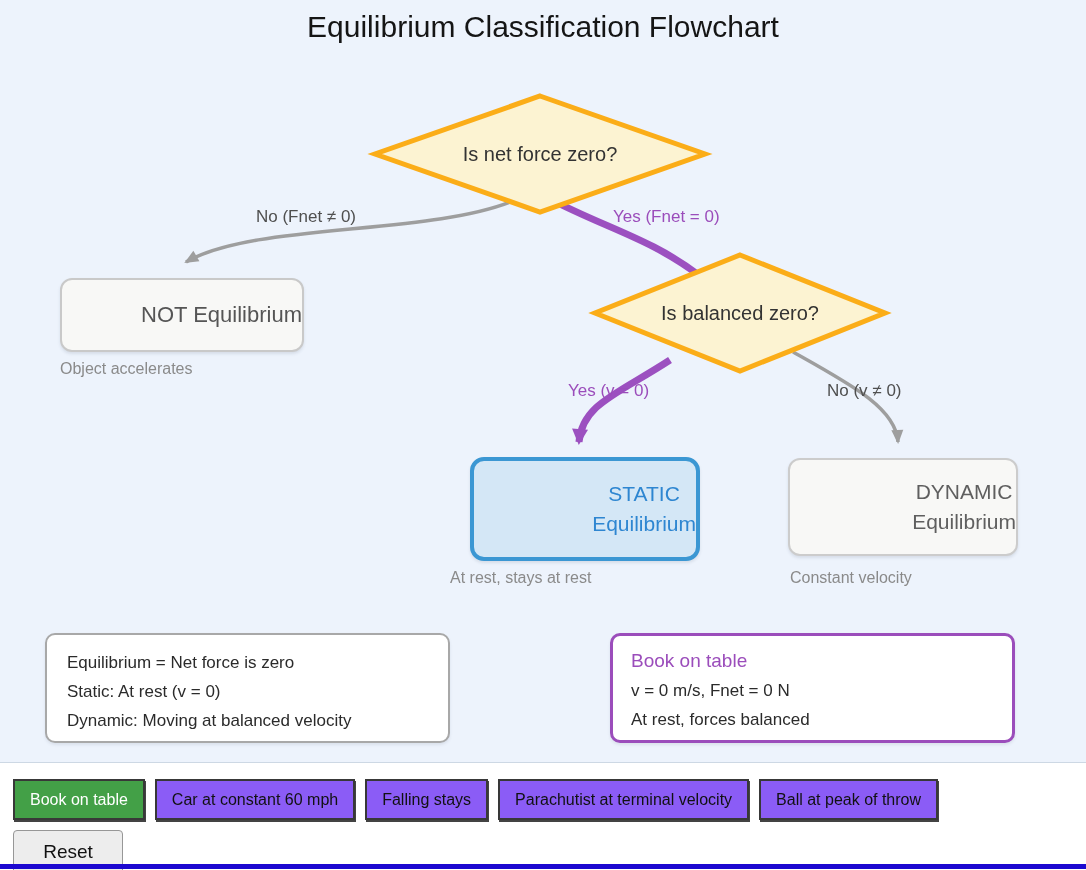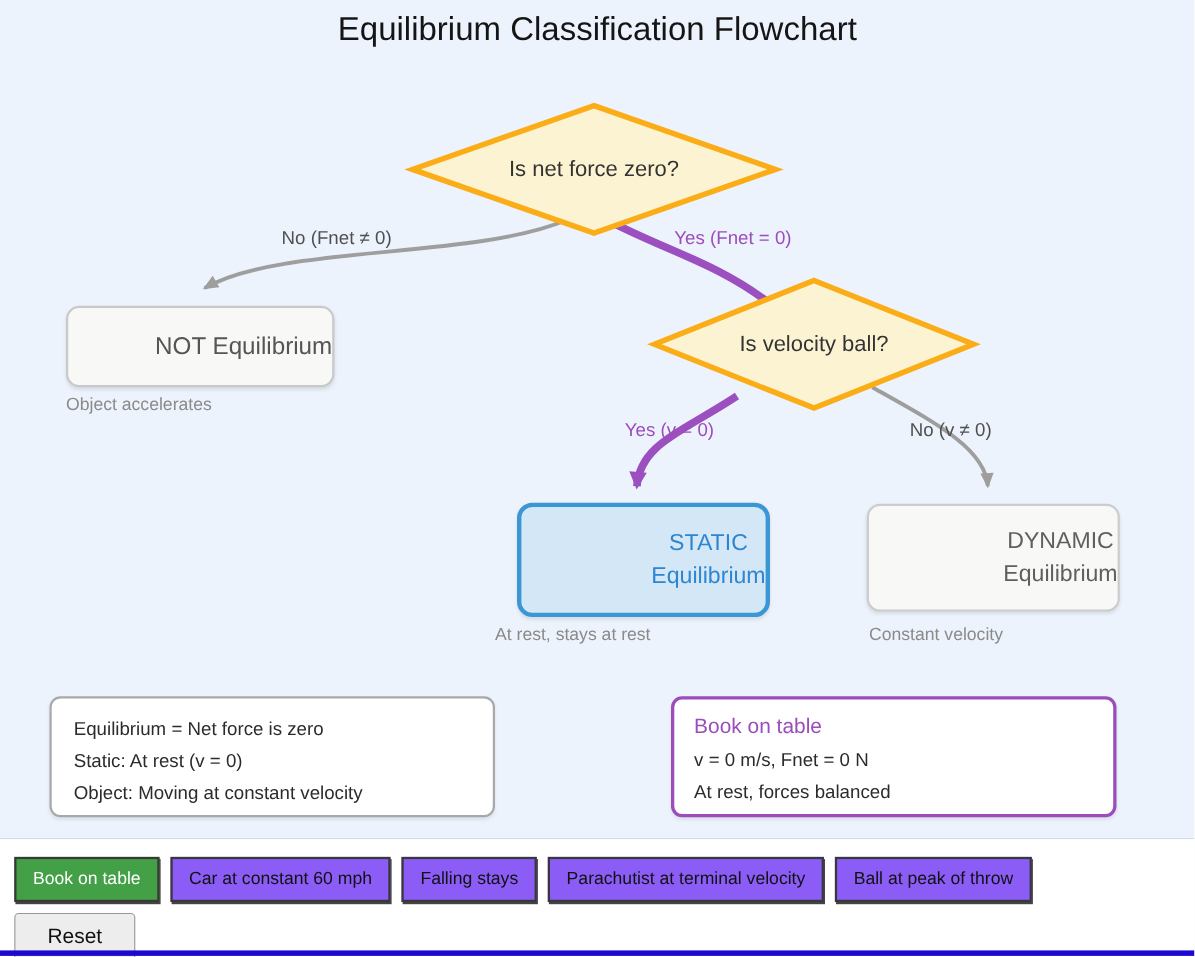--- a/index.html
+++ b/index.html
@@ -77,21 +77,21 @@
       <path d="M 515 200 C 430 236, 255 222, 186 262" fill="none" stroke="#9e9e9e" stroke-width="3.5" marker-end="url(#arrow-gray)"></path>
       <path d="M 548 198 C 605 228, 650 238, 700 276" fill="none" stroke="#9c50c0" stroke-width="7" stroke-linecap="round"></path>
       <path d="M 670 360 C 618 394, 582 404, 579 442" fill="none" stroke="#9c50c0" stroke-width="7" marker-end="url(#arrow-purple)"></path>
       <path d="M 793 352 C 850 384, 896 408, 898 442" fill="none" stroke="#9e9e9e" stroke-width="3.5" marker-end="url(#arrow-gray)"></path>
 
       <polygon points="540,96 705,154 540,212 375,154" fill="#fcf3d2" stroke="#fbad18" stroke-width="5"></polygon>
       <polygon points="740,255 885,313 740,371 595,313" fill="#fcf3d2" stroke="#fbad18" stroke-width="5"></polygon>
     </svg>
 
     <div class="q-label" style="left:375px;top:143px;width:330px;">Is net force zero?</div>
-    <div class="q-label" style="left:595px;top:302px;width:290px;">Is velocity ball?</div>
+    <div class="q-label" style="left:595px;top:302px;width:290px;">Is balanced zero?</div>
 
     <div class="edge-label edge-gray" style="left:256px;top:207px;">No (Fnet ≠ 0)</div>
     <div class="edge-label edge-purple" style="left:613px;top:207px;">Yes (Fnet = 0)</div>
     <div class="edge-label edge-purple" style="left:568px;top:381px;">Yes (v = 0)</div>
     <div class="edge-label edge-gray" style="left:827px;top:381px;">No (v ≠ 0)</div>
 
     <div class="node" id="not-box">
       <span>NOT Equilibrium</span>
     </div>
     <div class="caption" id="caption-not">Object accelerates</div>
@@ -108,21 +108,21 @@
       <span>
         <span>DYNAMIC</span><br>
         <span>Equilibrium</span>
       </span>
     </div>
     <div class="caption" id="caption-dynamic">Constant velocity</div>
 
     <div class="info-box" id="legend-box">
       <div class="info-line">Equilibrium = Net force is zero</div>
       <div class="info-line">Static: At rest (v = 0)</div>
-      <div class="info-line">Object: Moving at constant velocity</div>
+      <div class="info-line">Dynamic: Moving at balanced velocity</div>
     </div>
 
     <div class="info-box" id="scenario-box">
       <div id="scenario-title">Book on table</div>
       <div class="info-line">v = 0 m/s, Fnet = 0 N</div>
       <div class="info-line">At rest, forces balanced</div>
     </div>
 
   </div>
 

